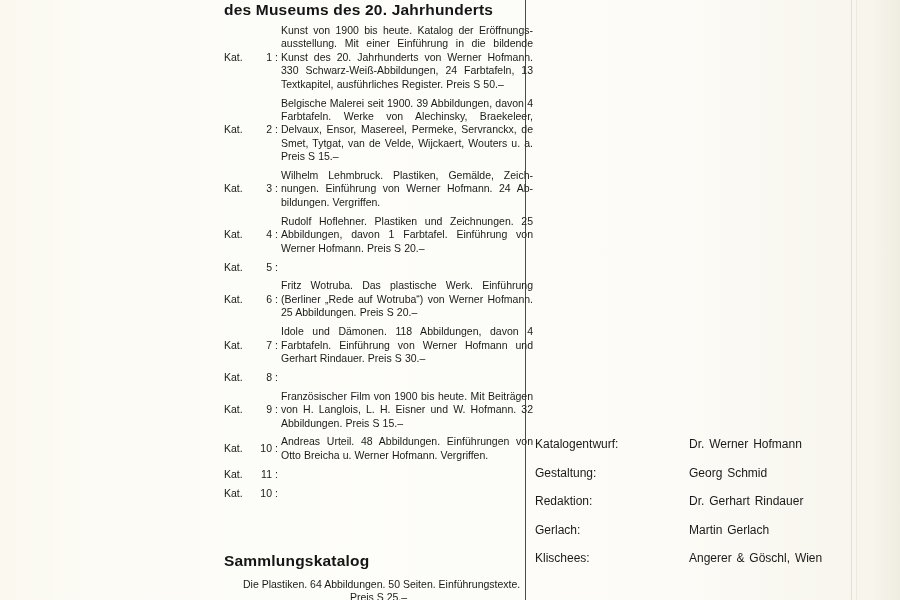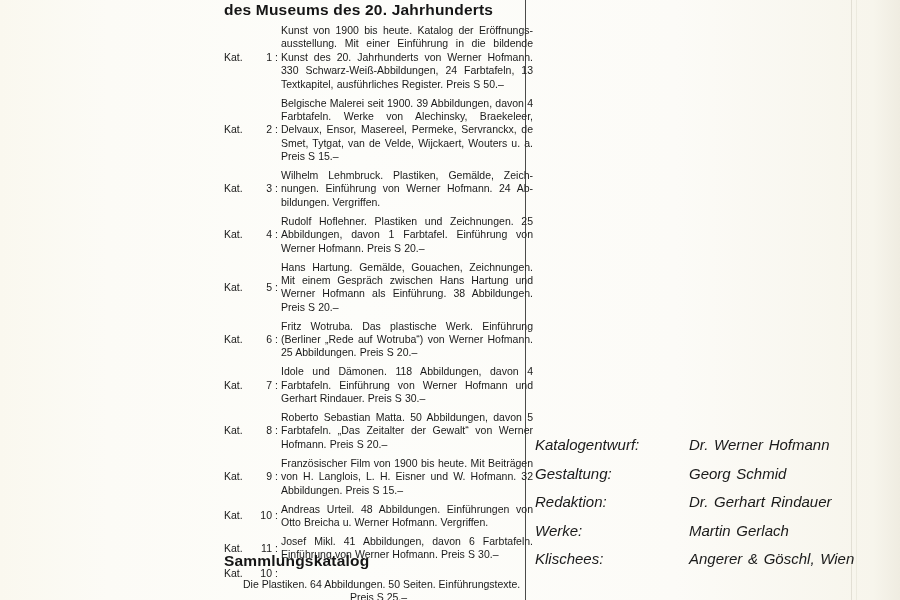--- a/index.html
+++ b/index.html
@@ -137,24 +137,23 @@
   
   .col-right {
     position: absolute;
     left: 535px;
     top: 438px;
     width: 320px;
   }
   .credit-row {
     position: relative;
     height: 28.5px;
-    font-size: 15px;
-    line-height: 13.4px;
-    white-space: nowrap;
-    font-style: italic;
+    font-size: 12px;
+    line-height: 13.4px;
+    white-space: nowrap;
   }
   .credit-label {
     position: absolute;
     left: 0;
     top: 0;
   }
   .credit-value {
     position: absolute;
     left: 148px;
     top: 0;
@@ -202,63 +201,60 @@
         <span class="kat-label">Kat.</span>
         <span class="kat-num">4</span>
         <span class="kat-colon">:</span>
         <span class="kat-text">Rudolf Hoflehner. Plastiken und Zeichnungen. 25 Abbildungen, davon 1 Farbtafel. Einführung von Werner Hofmann. Preis S 20.–</span>
       </div>
 
       <div class="kat-row">
         <span class="kat-label">Kat.</span>
         <span class="kat-num">5</span>
         <span class="kat-colon">:</span>
-        <span class="kat-text">Hans Hartung. Gemälde, Gouachen, Zeichnungen. Mit einem Gespräch zwischen Hans Hartung und Werner Hofmann als Einführung. 38 Ab­bildungen. Preis S 20.–</span>
       </div>
 
       <div class="kat-row">
         <span class="kat-label">Kat.</span>
         <span class="kat-num">6</span>
         <span class="kat-colon">:</span>
         <span class="kat-text">Fritz Wotruba. Das plastische Werk. Einführung (Berliner „Rede auf Wotruba“) von Werner Hofmann. 25 Abbildungen. Preis S 20.–</span>
       </div>
 
       <div class="kat-row">
         <span class="kat-label">Kat.</span>
         <span class="kat-num">7</span>
         <span class="kat-colon">:</span>
         <span class="kat-text">Idole und Dämonen. 118 Abbildungen, davon 4 Farbtafeln. Einführung von Werner Hofmann und Gerhart Rindauer. Preis S 30.–</span>
       </div>
 
       <div class="kat-row">
         <span class="kat-label">Kat.</span>
         <span class="kat-num">8</span>
         <span class="kat-colon">:</span>
-        <span class="kat-text">Roberto Sebastian Matta. 50 Abbildungen, davon 5 Farbtafeln. „Das Zeitalter der Gewalt“ von Werner Hofmann. Preis S 20.–</span>
       </div>
 
       <div class="kat-row">
         <span class="kat-label">Kat.</span>
         <span class="kat-num">9</span>
         <span class="kat-colon">:</span>
         <span class="kat-text">Französischer Film von 1900 bis heute. Mit Beiträgen von H. Langlois, L. H. Eisner und W. Hofmann. 32 Abbildungen. Preis S 15.–</span>
       </div>
 
       <div class="kat-row">
         <span class="kat-label">Kat.</span>
         <span class="kat-num">10</span>
         <span class="kat-colon">:</span>
         <span class="kat-text">Andreas Urteil. 48 Abbildungen. Einführungen von Otto Breicha u. Werner Hofmann. Vergriffen.</span>
       </div>
 
       <div class="kat-row">
         <span class="kat-label">Kat.</span>
         <span class="kat-num">11</span>
         <span class="kat-colon">:</span>
-        <span class="kat-text">Josef Mikl. 41 Abbildungen, davon 6 Farbtafeln. Einführung von Werner Hofmann. Preis S 30.–</span>
       </div>
 
       <div class="kat-row">
         <span class="kat-label">Kat.</span>
         <span class="kat-num">10</span>
         <span class="kat-colon">:</span>
       </div>
 
     </div>
 
@@ -283,21 +279,21 @@
       <span class="credit-label">Gestaltung:</span>
       <span class="credit-value">Georg Schmid</span>
     </div>
 
     <div class="credit-row">
       <span class="credit-label">Redaktion:</span>
       <span class="credit-value">Dr. Gerhart  Rindauer</span>
     </div>
 
     <div class="credit-row">
-      <span class="credit-label">Werke:</span>
+      <span class="credit-label">Gerlach:</span>
       <span class="credit-value">Martin  Gerlach</span>
     </div>
 
 
     <div class="credit-row">
       <span class="credit-label">Klischees:</span>
       <span class="credit-value">Angerer &amp; Göschl, Wien</span>
     </div>
 
   </div>

